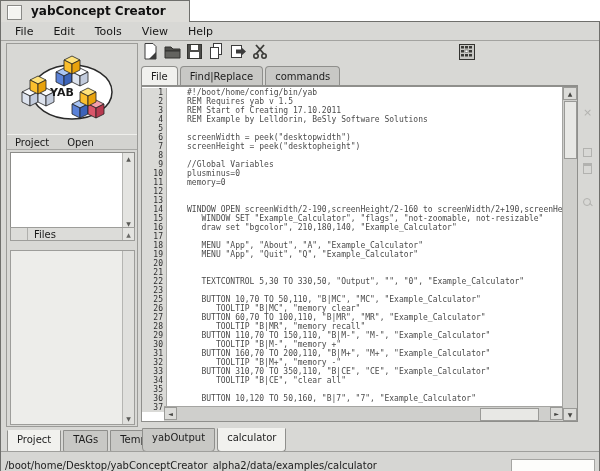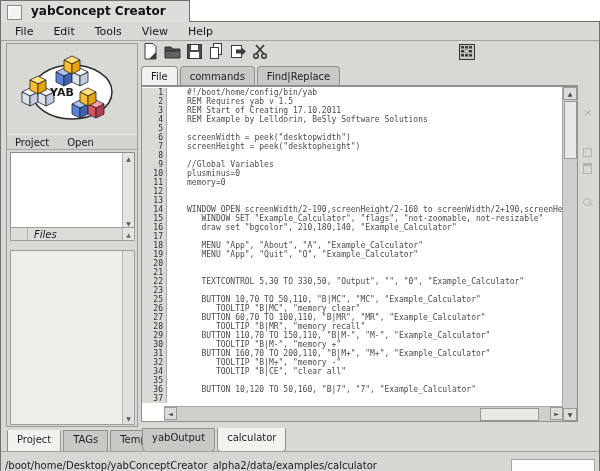--- a/index.html
+++ b/index.html
@@ -24,21 +24,21 @@
   .sidebar{left:5px;top:21px;width:132px;height:384px;background:#d8d8d5;border:1px solid #9b9b98;}
   .sidebar > *{position:absolute;box-sizing:border-box;}
   .logo-area{left:1px;top:1px;width:128px;height:88px;display:flex;align-items:center;justify-content:center;}
   .side-menu{left:0;top:90px;width:130px;height:16px;background:#d3d3d0;border-top:1px solid #efefec;
              border-bottom:1px solid #a8a8a5;display:flex;align-items:center;padding-left:8px;}
   .pmenu-item{font-size:10px;color:#1a1a1a;margin-right:18px;white-space:nowrap;}
   .side-list{left:3px;top:108px;width:125px;height:78px;background:#ffffff;border:1px solid #8c8c89;}
   .side-list .vs{position:absolute;right:0;top:0;width:11px;height:100%;background:#e4e4e1;border-left:1px solid #b5b5b2;}
   .sb-arrow{position:absolute;left:0;width:100%;text-align:center;font-size:6px;color:#5a5a57;line-height:9px;}
   .files-header{left:3px;top:183px;width:125px;height:14px;background:#dcdcd9;border:1px solid #9d9d9a;
-                display:flex;align-items:center;font-style:italic;}
+                display:flex;align-items:center;}
   .files-header .c1{width:16px;height:100%;border-right:1px solid #b0b0ad;}
   .files-header .c2{font-size:10px;color:#1a1a1a;padding-left:6px;flex:1;}
   .files-header .c3{width:11px;height:100%;border-left:1px solid #b0b0ad;background:#e4e4e1;
                     font-size:6px;color:#6a6a67;text-align:center;line-height:13px;}
   .files-body{left:3px;top:206px;width:125px;height:175px;background:#ededea;border:1px solid #9d9d9a;}
   .files-body .vs{position:absolute;right:0;top:0;width:11px;height:100%;background:#e0e0dd;border-left:1px solid #b5b5b2;}
   
   .tab-row{display:flex;align-items:flex-start;}
   .btab{height:19px;border:1px solid #8f8f8c;border-radius:0 0 4px 4px;background:#c8c8c5;
         font-size:10px;color:#1d1d1d;padding:3px 9px 0;margin-right:2px;white-space:nowrap;}
@@ -156,22 +156,22 @@
             <rect x="3" y="11" width="3" height="2.5"></rect>
             <rect x="7" y="11" width="3" height="2.5"></rect>
             <rect x="11" y="11" width="3" height="2.5"></rect>
           </g>
         <rect x="7" y="7" width="3" height="2.5" fill="#ffffff" stroke="#3a3a37" stroke-width="0.5"></rect>
         </svg>
     </div>
 
     <div class="editor-tabbar">
         <span class="etab active">File</span>
+        <span class="etab">Find|Replace</span>
         <span class="etab">commands</span>
-        <span class="etab">Find|Replace</span>
       </div>
 
     <div class="editor-frame">
       <div class="code-lines">
           <div class="code-line">
             <span class="ln">1</span>
             <span class="ct">#!/boot/home/config/bin/yab</span>
           </div>
           <div class="code-line">
             <span class="ln">2</span>
@@ -285,20 +285,24 @@
             <span class="ln">30</span>
             <span class="ct">      TOOLTIP "B|M-", "memory +"</span>
           </div>
           <div class="code-line">
             <span class="ln">31</span>
             <span class="ct">   BUTTON 160,70 TO 200,110, "B|M+", "M+", "Example_Calculator"</span>
           </div>
           <div class="code-line">
             <span class="ln">32</span>
             <span class="ct">      TOOLTIP "B|M+", "memory -"</span>
+          </div>
+          <div class="code-line">
+            <span class="ln">33</span>
+            <span class="ct">   BUTTON 310,70 TO 350,110, "B|CE", "CE", "Example_Calculator"</span>
           </div>
           <div class="code-line">
             <span class="ln">34</span>
             <span class="ct">      TOOLTIP "B|CE", "clear all"</span>
           </div>
           <div class="code-line">
             <span class="ln">35</span>
             <span class="ct"></span>
           </div>
           <div class="code-line">

